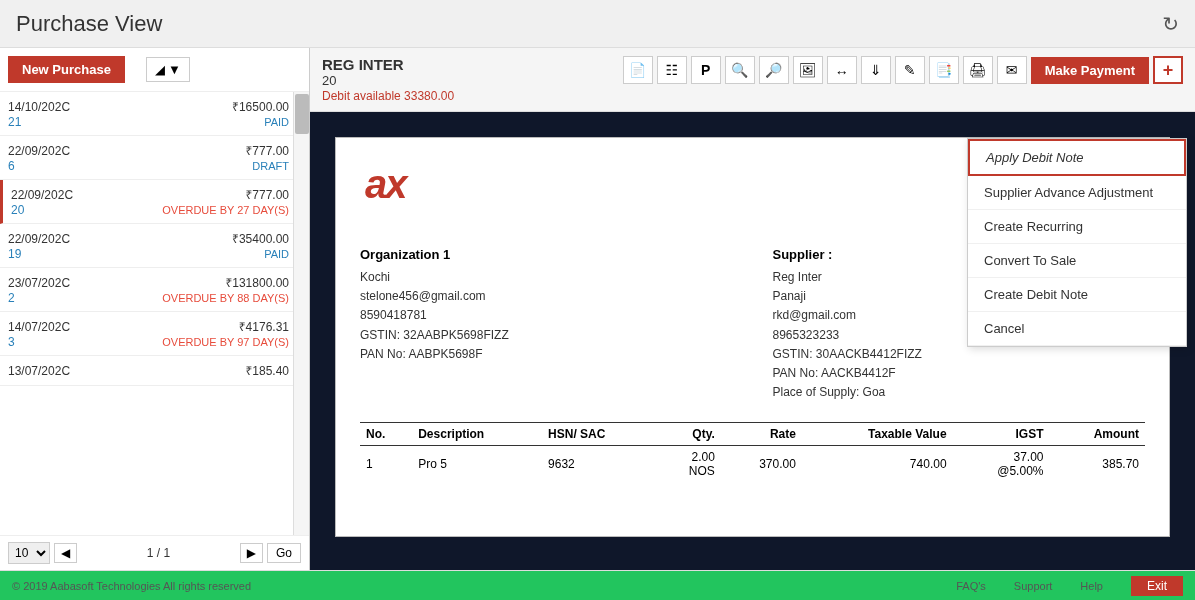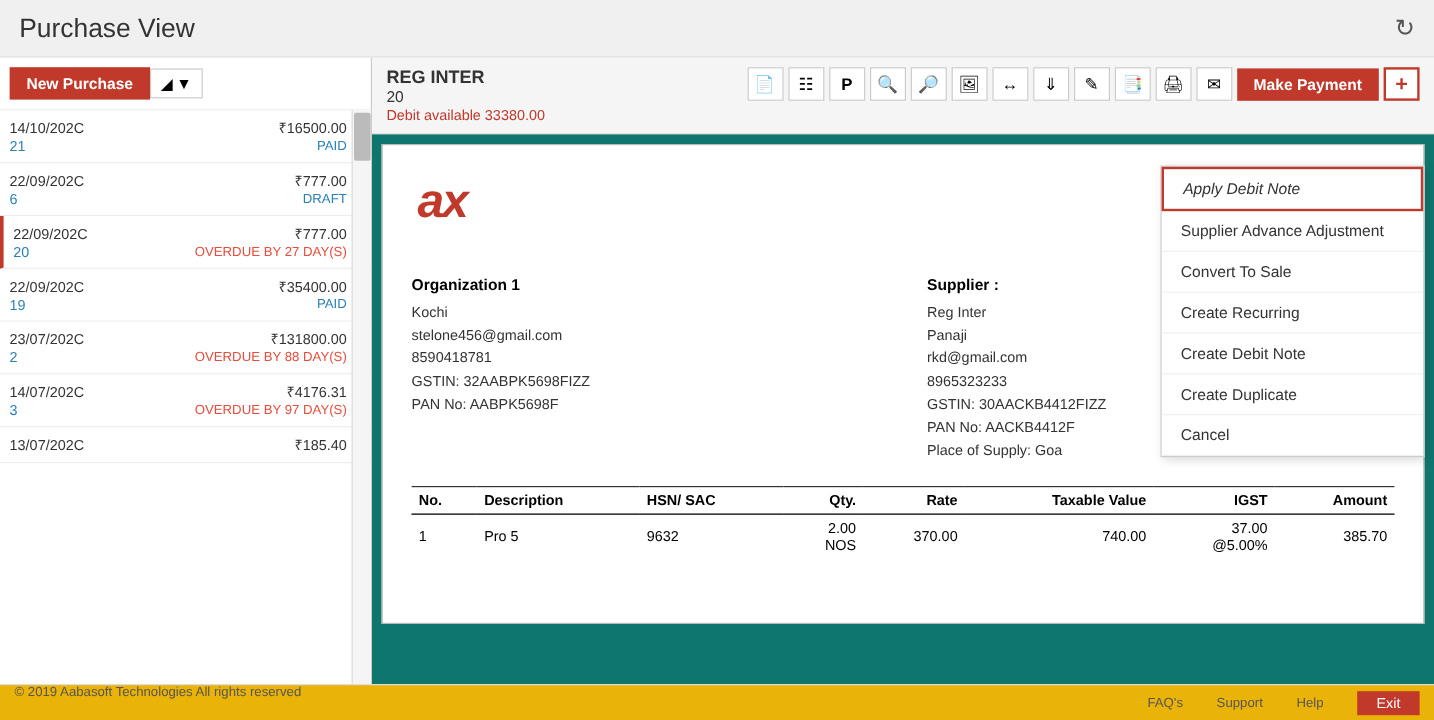--- a/index.html
+++ b/index.html
@@ -29,21 +29,21 @@
       width: 310px;
       border-right: 1px solid #ccc;
       background: #fff;
       display: flex;
       flex-direction: column;
     }
     .sidebar-toolbar {
       display: flex;
       align-items: center;
       padding: 8px;
-      gap: 0;
+      gap: 21px;
       border-bottom: 1px solid #eee;
     }
     .btn-new-purchase {
       background: #c0392b;
       color: white;
       border: none;
       padding: 6px 14px;
       font-size: 13px;
       cursor: pointer;
       font-weight: bold;
@@ -215,22 +215,22 @@
     }
     .dropdown-item.highlighted {
       border: 2px solid #c0392b;
       color: #333;
       font-style: italic;
     }
 
     
     .invoice-area {
       flex: 1;
-      background: #0f766e;
-      padding: 8px;
+      background: #0f172a;
+      padding: 25px;
       overflow: auto;
     }
     .invoice-paper {
       background: #fff;
       min-height: 400px;
       padding: 20px 24px;
       border: 1px solid #bbb;
     }
     .invoice-logo {
       color: #c0392b;
@@ -266,23 +266,24 @@
     .invoice-table th.right, .invoice-table td.right {
       text-align: right;
     }
     .invoice-table td {
       padding: 4px 6px;
     }
 
     
     .app-footer {
       height: 30px;
-      background: #eab308;
+      background: #22c55e;
       border-top: 1px solid #ddd;
       display: flex;
+      align-items: center;
       justify-content: space-between;
       padding: 0 12px;
       font-size: 11px;
       color: #555;
     }
     .footer-right {
       display: flex;
       align-items: center;
       gap: 28px;
     }
@@ -390,20 +391,31 @@
         <span class="list-item-id"></span>
         <span class="list-item-status status-"></span>
       </div>
     </div>
         </div>
       <div class="scroll-indicator">
         <div class="scroll-thumb"></div>
       </div>
     </div>
 
+    <div class="sidebar-pagination">
+      <select class="page-size-select">
+        <option>10</option>
+        <option>25</option>
+        <option>50</option>
+      </select>
+      <button class="page-nav-btn">◀</button>
+      <span class="page-info">1 / 1</span>
+      <button class="page-nav-btn">▶</button>
+      <button class="go-btn">Go</button>
+    </div>
   </div>
 
   <div class="content-area">
 
     <div class="content-header">
       <div class="content-header-left">
         <div class="content-title">REG INTER</div>
         <div class="content-id">20</div>
         <a class="debit-link">Debit available 33380.00</a>
       </div>
@@ -446,24 +458,23 @@
           <span>✉</span>
         </div>
         <button class="btn-make-payment">Make Payment</button>
         <div class="btn-plus">+</div>
       </div>
     </div>
 
     <div class="dropdown-menu" id="dropdown-menu">
     <div class="dropdown-item highlighted">Apply Debit Note</div>
         <div class="dropdown-item">Supplier Advance Adjustment</div>
+        <div class="dropdown-item">Create Recurring</div>
         <div class="dropdown-item">Convert To Sale</div>
-        <div class="dropdown-item">Create Recurring</div>
         <div class="dropdown-item">Create Debit Note</div>
-        <div class="dropdown-item">Create Duplicate</div>
         <div class="dropdown-item">Cancel</div>
       </div>
 
     <div class="invoice-area">
       <div class="invoice-paper">
 
         <div class="invoice-logo">
           <svg class="logo-svg" viewBox="0 0 120 50">
             <text x="5" y="40" font-family="Arial" font-size="40" font-weight="bold" font-style="italic" fill="#c0392b">ax</text>
           </svg>

